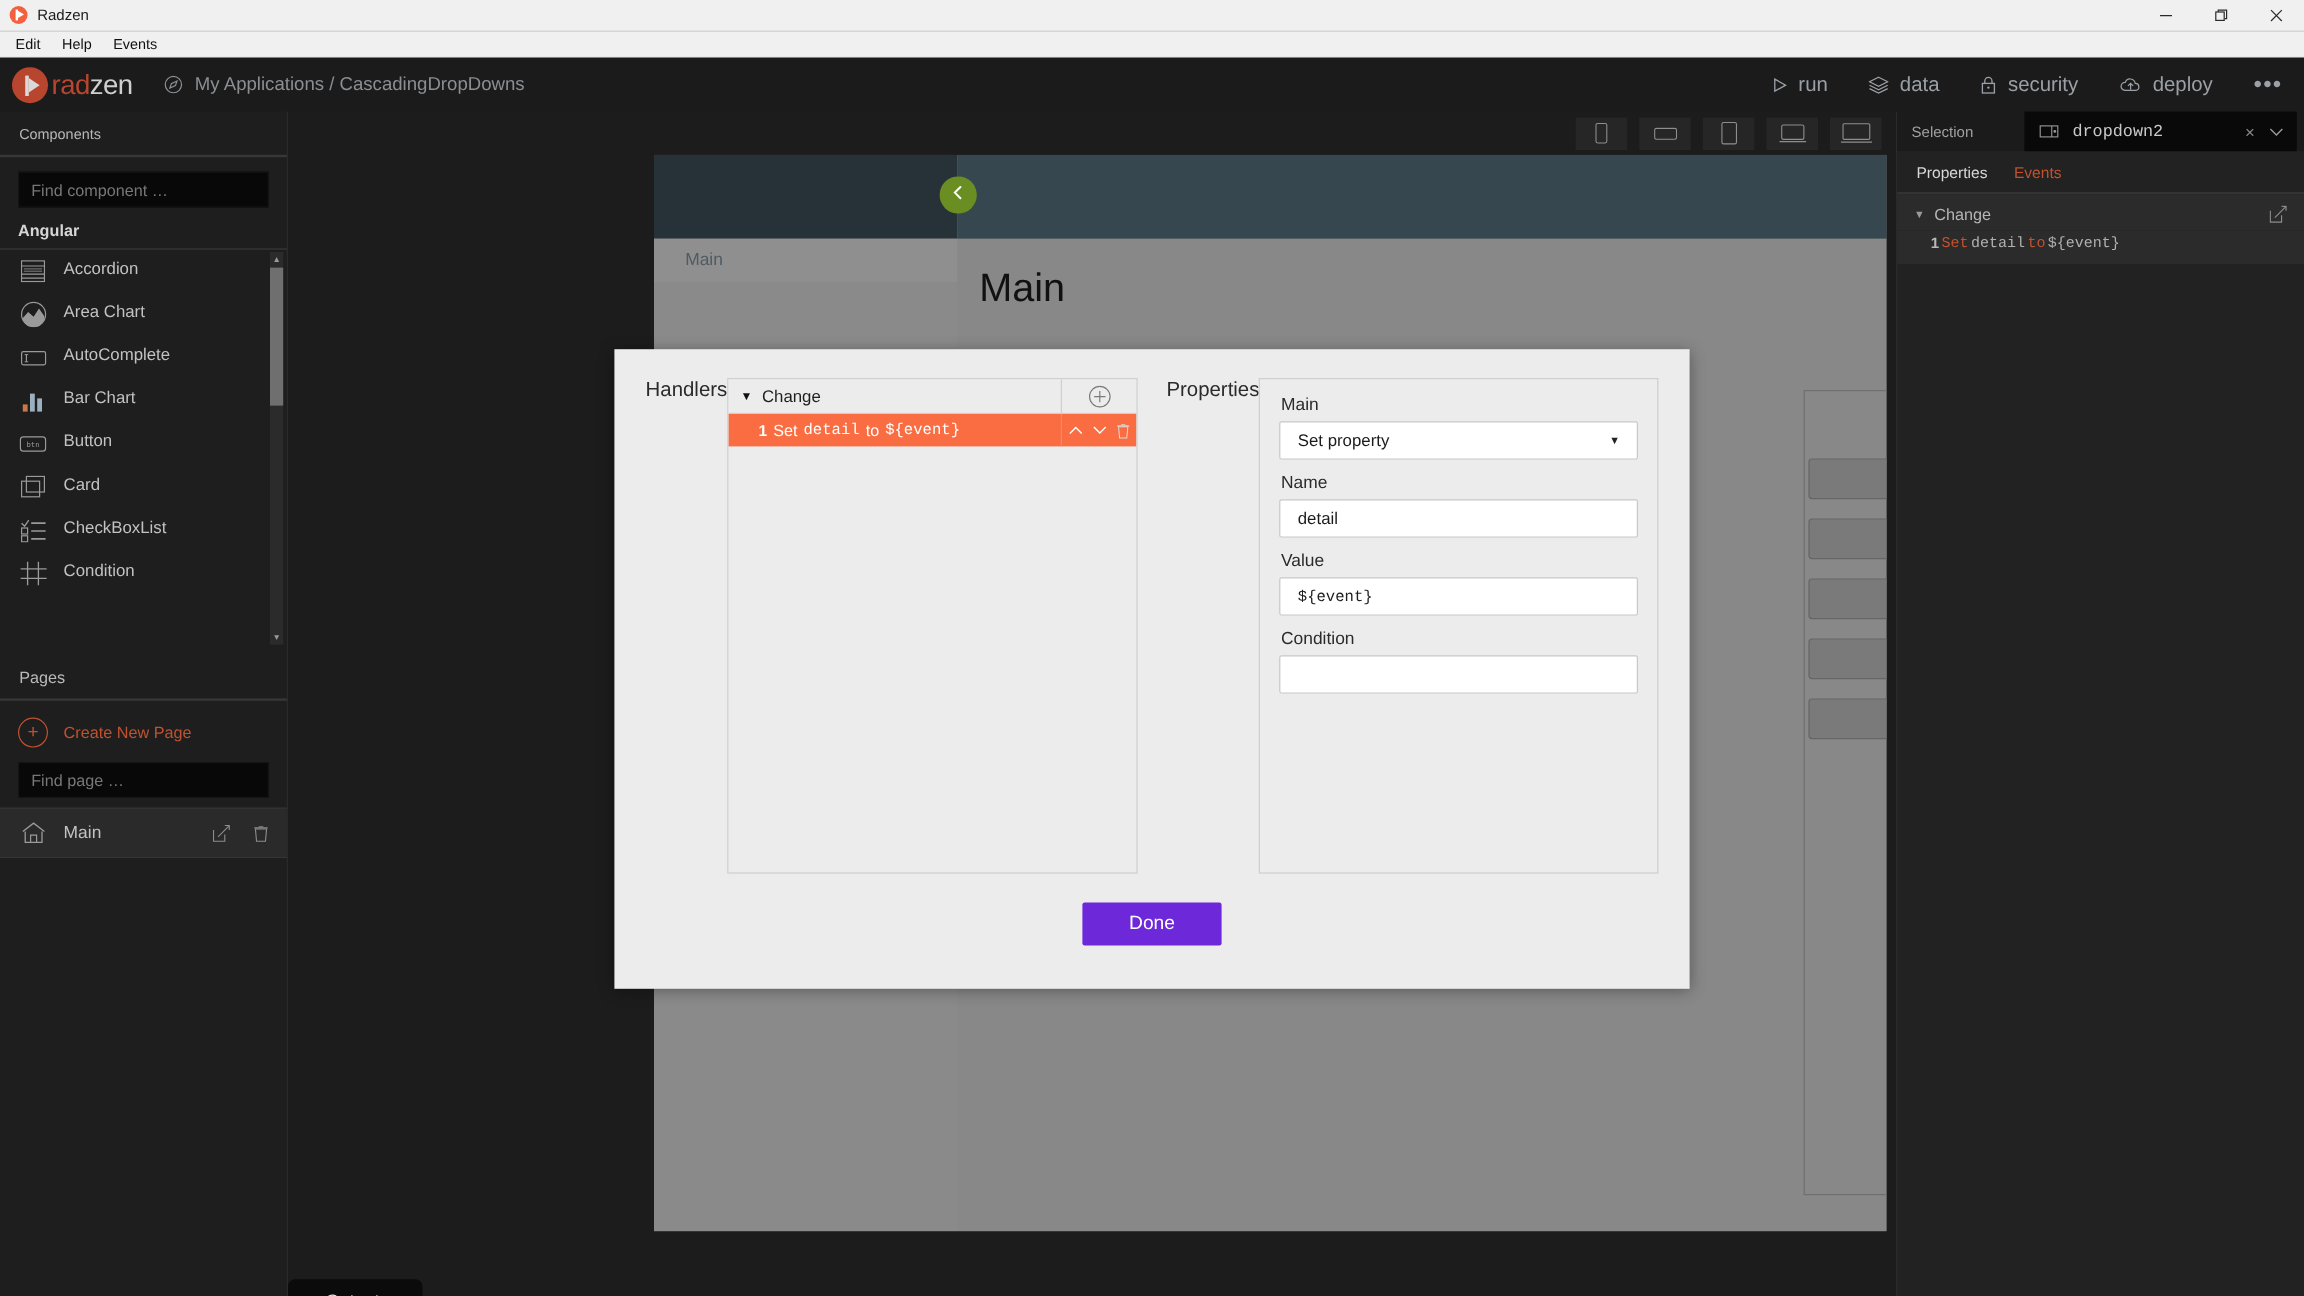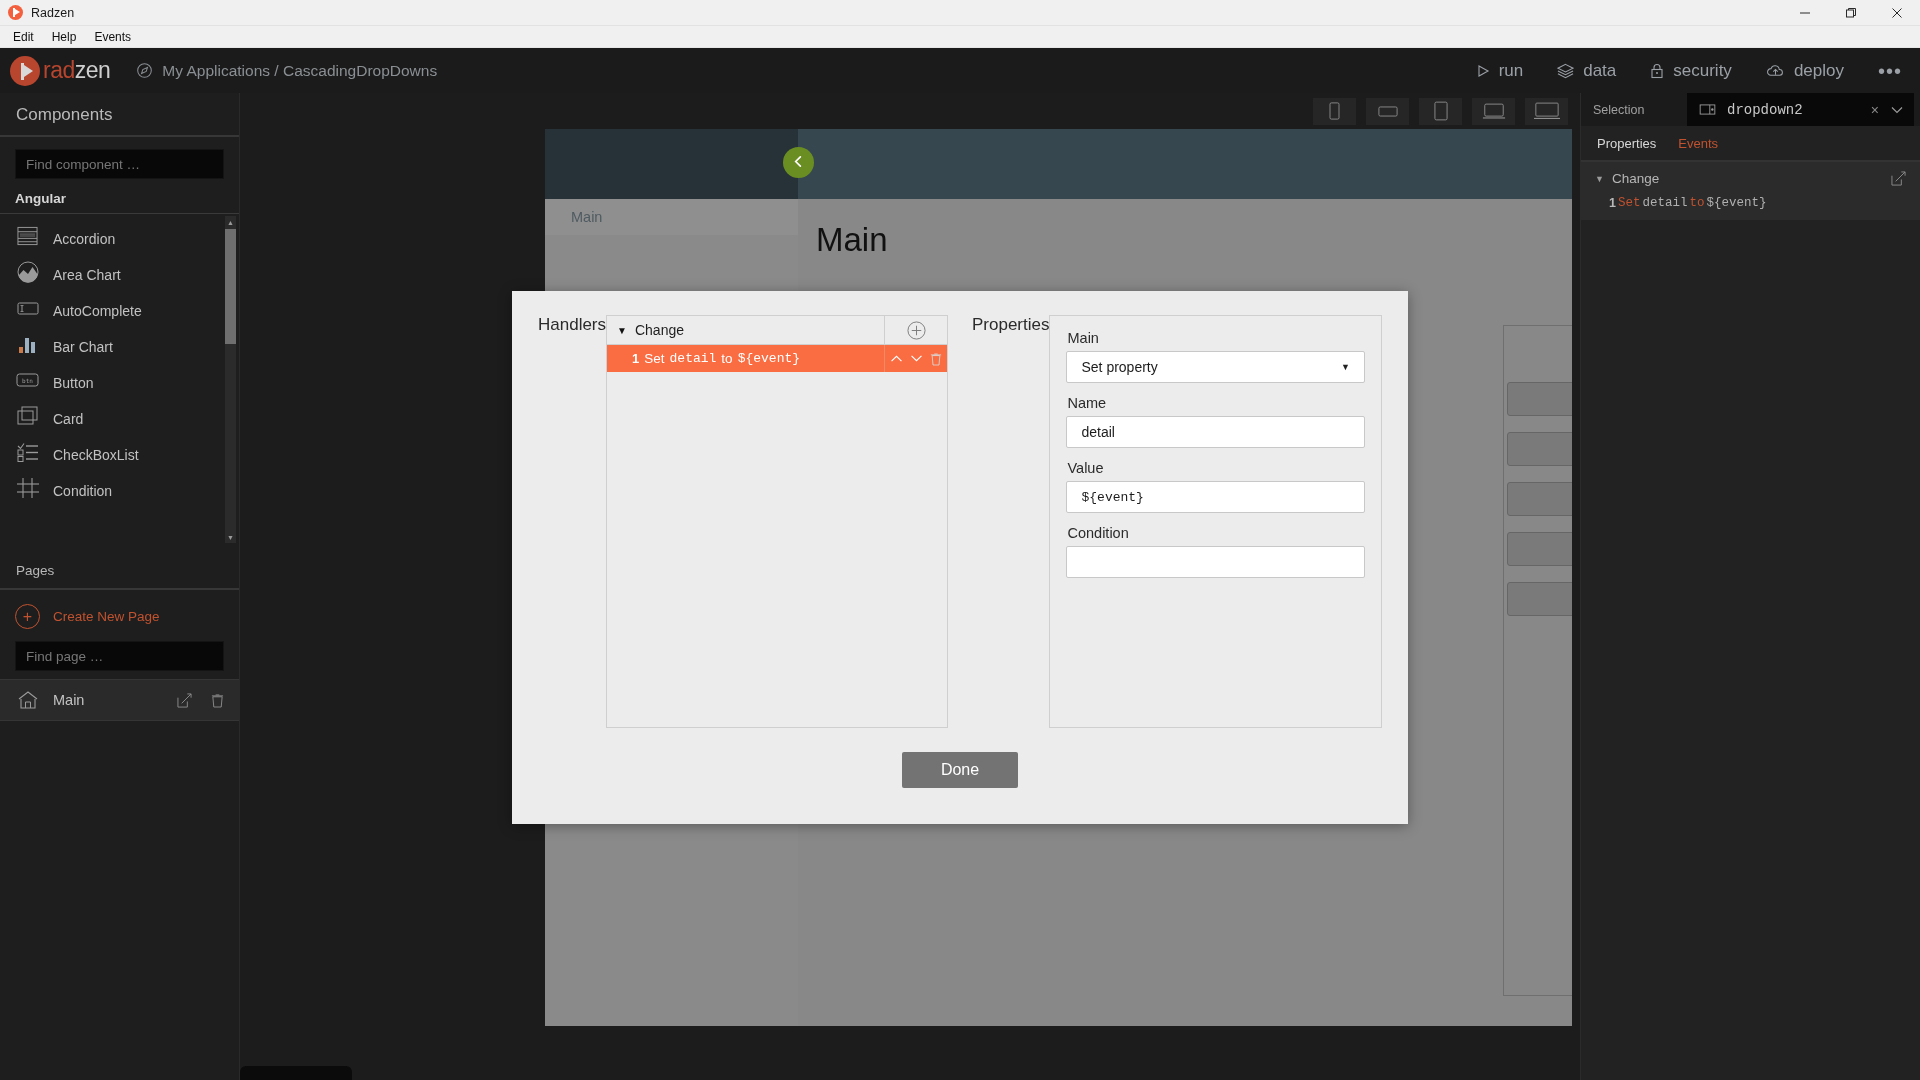--- a/index.html
+++ b/index.html
@@ -85,38 +85,38 @@
 
   
   .body-row { display: flex; height: 1009px; }
 
   
   .sidebar {
     width: 240px; background: #1e1e1e; display: flex; flex-direction: column;
     flex: none; border-right: 1px solid #2a2a2a;
   }
   .panel-title {
-    color: #b9b9b9; font-size: 17px; padding: 12px 16px 10px 16px;
+    color: #b9b9b9; font-size: 12px; padding: 12px 16px 10px 16px;
     border-bottom: 2px solid #373737;
   }
   .find-wrap { padding: 12px 15px 8px 15px; }
   .find-input {
     width: 100%; height: 30px; background: #080808; border: 1px solid #141414;
     color: #8d8d8d; font-size: 13.5px; padding: 0 10px;
     font-family: "Liberation Sans", sans-serif; outline: none;
   }
   .find-input::placeholder { color: #777; }
   .group-label {
     color: #d6d6d6; font-size: 13.5px; font-weight: bold;
     padding: 4px 15px 7px 15px; border-bottom: 1px solid #3a3a3a;
   }
   .comp-scroll-wrap { position: relative; flex: none; height: 335px; overflow: hidden; }
   .comp-list { padding-top: 2px; }
   .comp-item {
-    display: flex; align-items: flex-end; gap: 13px;
+    display: flex; align-items: flex-start; gap: 13px;
     padding: 5px 15px; height: 36px;
   }
   .comp-ico {
     width: 25px; height: 22px; flex: none; display: flex;
     align-items: center; justify-content: center; color: #9a9a9a;
   }
   .comp-label { color: #c2c2c2; font-size: 14px; }
 
   .scrollbar {
     position: absolute; right: 3px; top: 2px; width: 11px; bottom: 6px;
@@ -310,21 +310,21 @@
     padding: 0 14px; font-size: 14px; color: #1c1c1c;
   }
   .sel-field { justify-content: space-between; }
   .sel-caret { color: #222; font-size: 9px; }
   .txt-field.mono { font-family: "Liberation Mono", monospace; font-size: 13px; }
   .modal-footer {
     height: 74px; display: flex; align-items: flex-start; justify-content: center;
     padding-top: 2px;
   }
   .done-btn {
-    width: 116px; height: 36px; background: #737373; color: #fff;
+    width: 116px; height: 36px; background: #6d28d9; color: #fff;
     border: none; font-size: 16px; border-radius: 2px;
     font-family: "Liberation Sans", sans-serif;
   }
 </style>
 </head>
 <body>
 
 <div class="os-titlebar">
   <div class="os-title-left">
     <div class="radzen-mark"></div>

